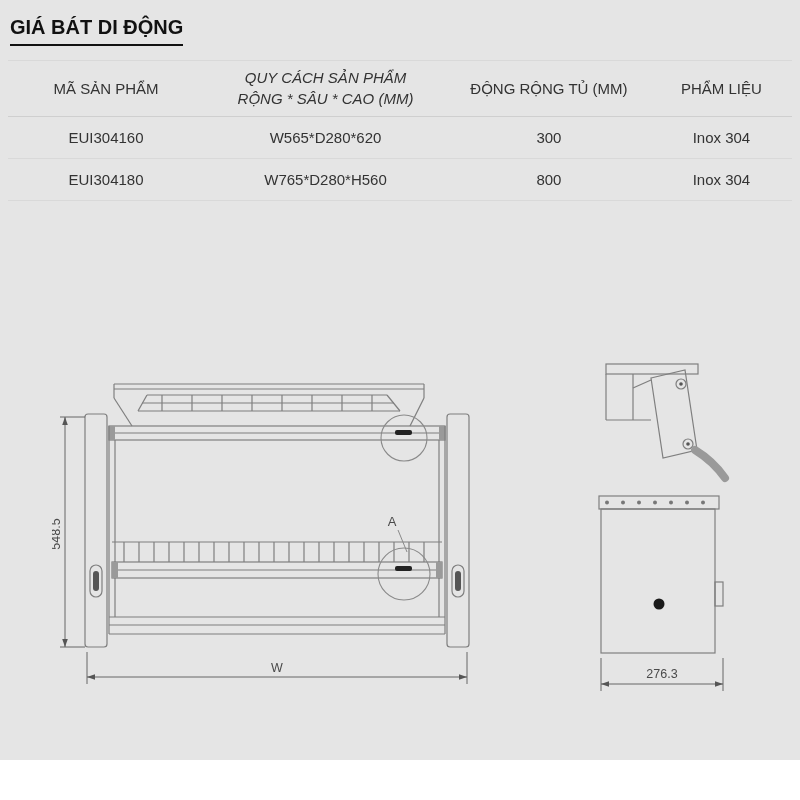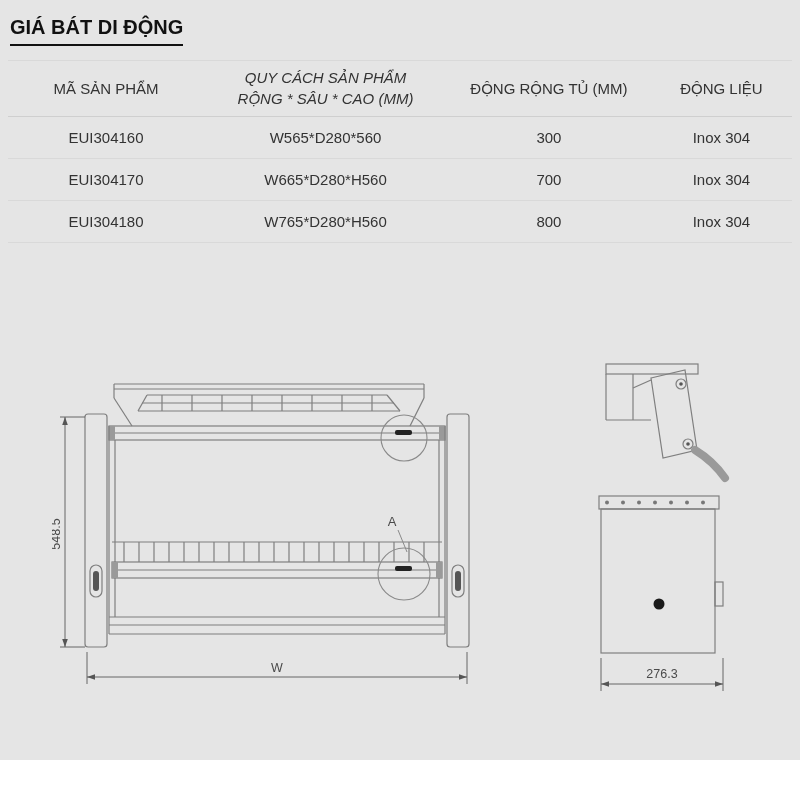--- a/index.html
+++ b/index.html
@@ -51,34 +51,28 @@
         <col class="col4">
       </colgroup>
     <thead>
       <tr>
         <th>MÃ SẢN PHẨM</th>
         <th>
           <span class="hl">QUY CÁCH SẢN PHẨM</span>
           <span class="hl">RỘNG * SÂU * CAO (MM)</span>
         </th>
         <th>ĐỘNG RỘNG TỦ (MM)</th>
-        <th>ĐỘNG LIỆU</th>
+        <th>PHẨM LIỆU</th>
       </tr>
     </thead>
     <tbody>
       <tr>
         <td>EUI304160</td>
-        <td>W565*D280*560</td>
+        <td>W565*D280*620</td>
         <td>300</td>
-        <td>Inox 304</td>
-      </tr>
-      <tr>
-        <td>EUI304170</td>
-        <td>W665*D280*H560</td>
-        <td>700</td>
         <td>Inox 304</td>
       </tr>
       <tr>
         <td>EUI304180</td>
         <td>W765*D280*H560</td>
         <td>800</td>
         <td>Inox 304</td>
       </tr>
     </tbody>
   </table>

